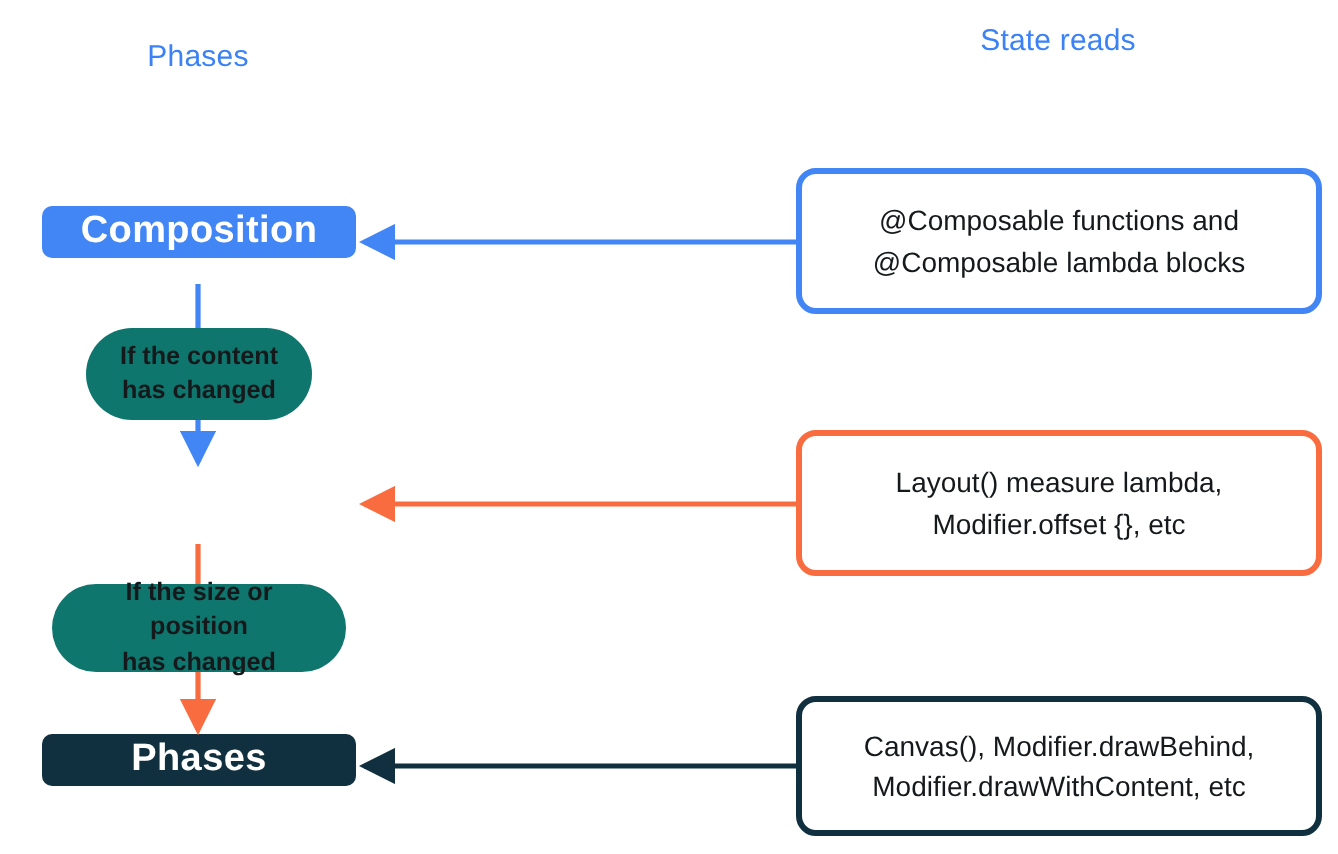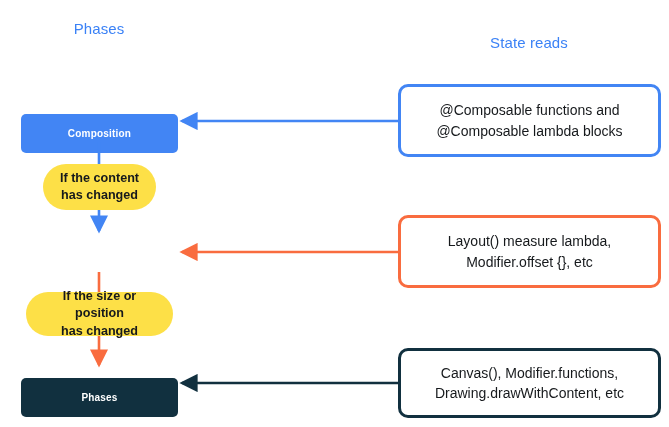--- a/index.html
+++ b/index.html
@@ -22,47 +22,46 @@
   .col-heading {
     position: absolute;
     font-size: 15px;
     color: #3b82f6;
     font-weight: 400;
     letter-spacing: .1px;
     white-space: nowrap;
     transform: translateX(-50%);
   }
   #heading-phases { left: 99px;  top: 20px; }
-  #heading-state  { left: 529px; top: 34px; }
+  #heading-state  { left: 529px; top: 12px; }
 
   
   .phase-box {
     position: absolute;
     left: 21px;
     width: 157px;
-    height: 39px;
+    height: 26px;
     border-radius: 5px;
     display: flex;
     align-items: center;
     justify-content: center;
     color: #ffffff;
-    font-size: 10px;
+    font-size: 19px;
     font-weight: 700;
     letter-spacing: .2px;
     box-sizing: border-box;
-    margin-top: 11px;
   }
   #phase-composition { top: 103px; background: #4285f4; }
   #phase-layout      { top: 233px; background: #f96c3f; }
   #phase-drawing     { top: 367px; background: #11303f; }
 
   
   .pill {
     position: absolute;
-    background: #fde047;
+    background: #0f766e;
     border-radius: 999px;
     display: flex;
     align-items: center;
     justify-content: center;
     text-align: center;
     color: #16191c;
     font-size: 12.6px;
     font-weight: 700;
     line-height: 1.38;
     box-sizing: border-box;
@@ -188,18 +187,18 @@
 
   <div class="callout" id="callout-composition">
     <div>
       <span>@Composable functions and</span><br>
       <span>@Composable lambda blocks</span>
     </div>
   </div>
 
   <div class="callout" id="callout-drawing">
     <div>
-      <span>Canvas(), Modifier.functions,</span><br>
-      <span>Drawing.drawWithContent, etc</span>
+      <span>Canvas(), Modifier.drawBehind,</span><br>
+      <span>Modifier.drawWithContent, etc</span>
     </div>
   </div>
 
 </div>
 
 </body></html>

